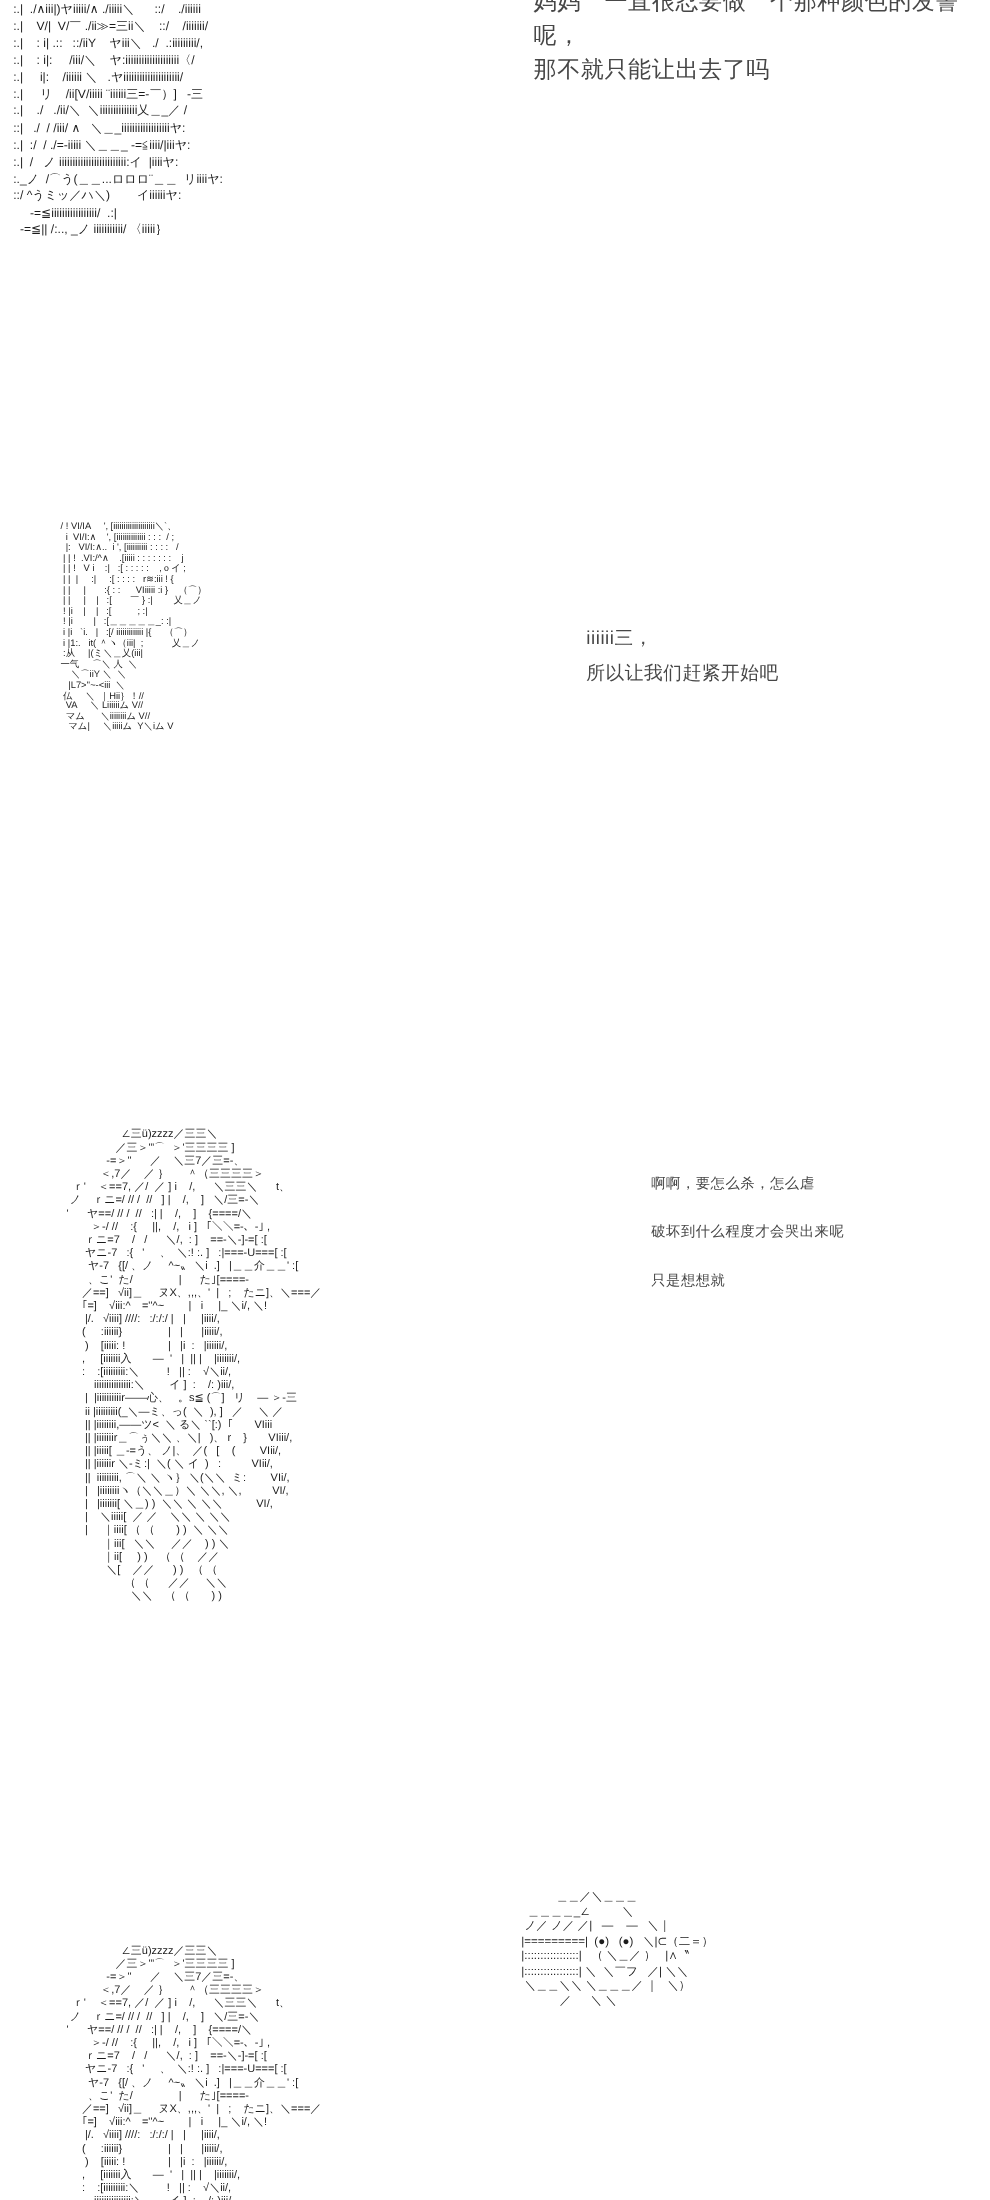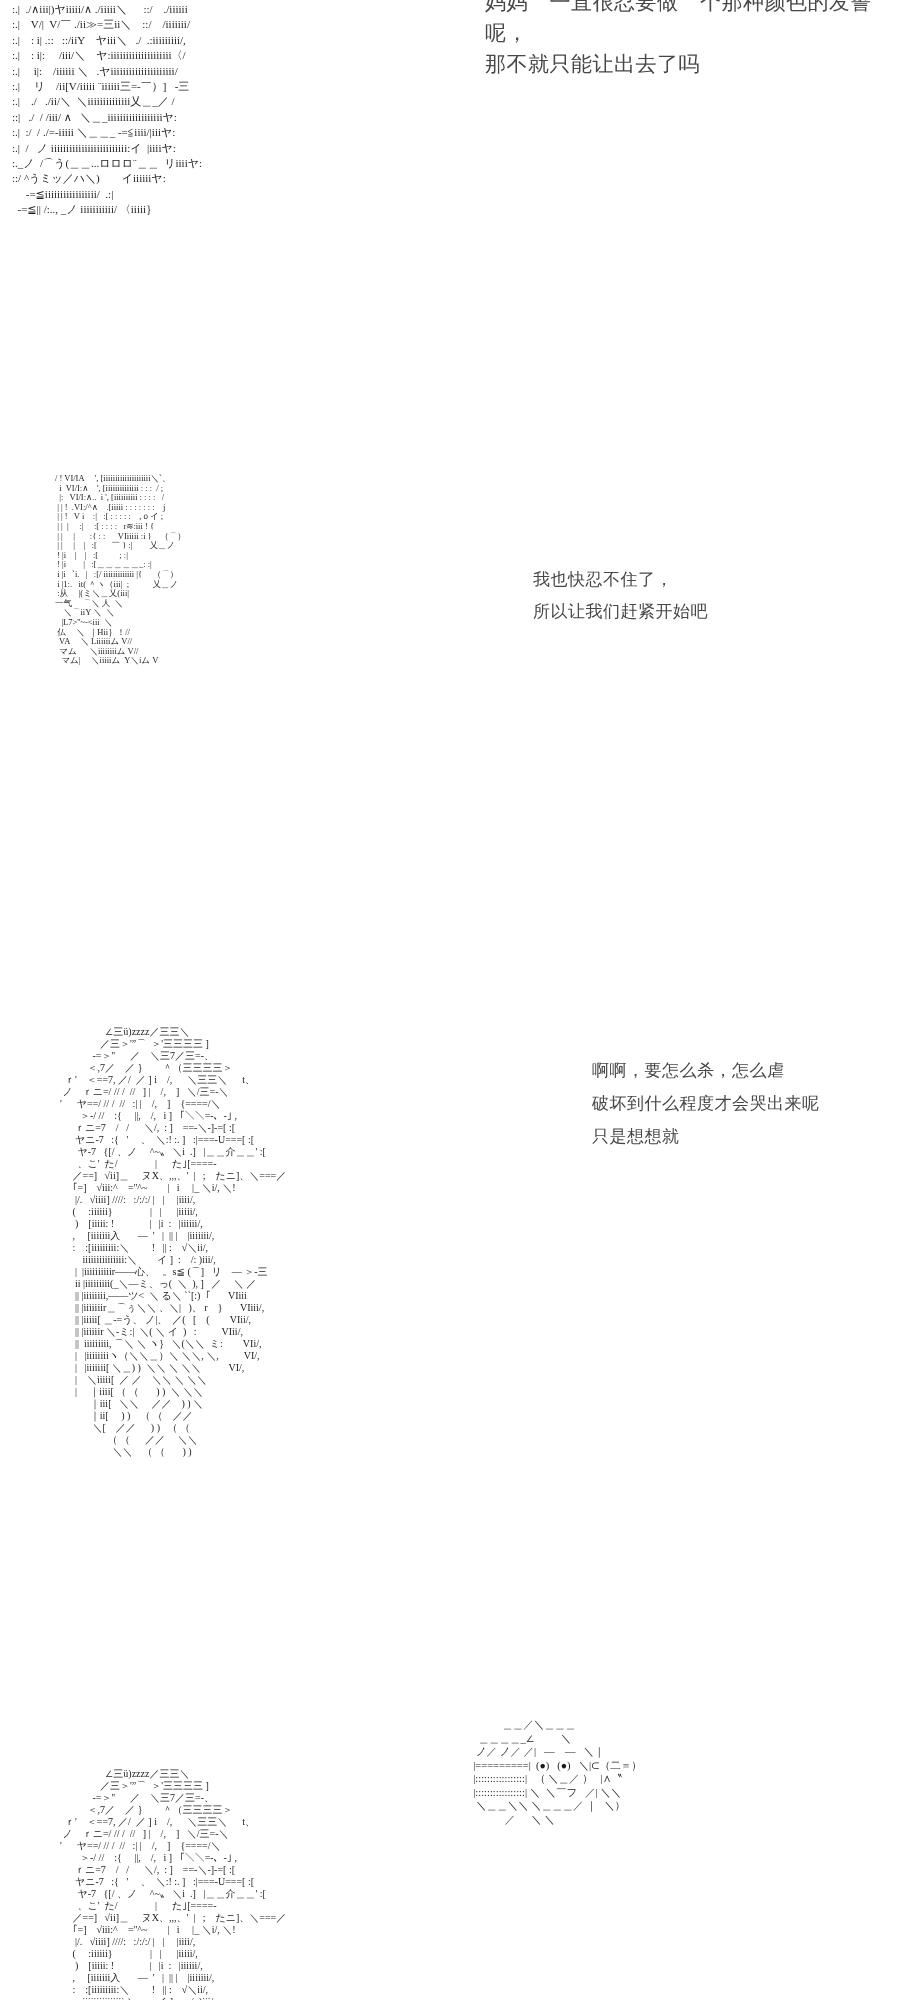--- a/index.html
+++ b/index.html
@@ -5,37 +5,37 @@
   * { margin: 0; padding: 0; box-sizing: border-box; }
   html, body { background: #ffffff; }
   body {
     width: 900px; height: 2000px;
     position: relative; overflow: hidden;
     font-family: "Liberation Sans", sans-serif;
   }
   .page { position: absolute; inset: 0; background: #ffffff; }
   .aa {
     position: absolute;
-    font-family: Liberation Serif, serif;
+    font-family: Liberation Sans, sans-serif;
     color: #1b1b1b;
     white-space: pre;
     font-weight: 400;
   }
   .dlg {
     position: absolute;
     color: #474747;
     white-space: pre-line;
     letter-spacing: 0.5px;
   }
   #aa1  { left: 12px;  top: 2px;    font-size: 11px;   line-height: 15.4px; }
   #dlg1 { left: 485px; top: -14px;  font-size: 21px;   line-height: 31px; }
   #aa2  { left: 55px;  top: 474px;  font-size: 8.5px;  line-height: 9.6px; }
   #dlg2 { left: 533px; top: 564px;  font-size: 17px;   line-height: 32px; }
   #aa3  { left: 55px;  top: 1026px; font-size: 10px;   line-height: 12px; }
-  #dlg3 { left: 592px; top: 1054px; font-size: 17px;   line-height: 33px; }
+  #dlg3 { left: 592px; top: 1054px; font-size: 13px;   line-height: 44px; }
   #aa4c { left: 468px; top: 1718px; font-size: 10.5px; line-height: 13.5px; }
   #aa4g { left: 55px;  top: 1768px; font-size: 10px;   line-height: 12px; }
 </style>
 </head>
 <body>
 
 <div class="page">
 
   <pre class="aa" id="aa1">:.|  ./∧iii|)ヤiiiii/∧ ./iiiii＼      ::/    ./iiiiii
 :.|    V/|  V/￣ ./ii≫=三ii＼    ::/    /iiiiiii/
@@ -69,21 +69,21 @@
  i |1:.   it( ＾ヽ（iii|  ;           乂＿ノ
  :从     |(ミ＼＿乂(iii|
 一气     ⌒＼ 人  ＼
     ＼⌒iiY ＼  ＼
    |L7&gt;''~-&lt;iii  ＼
  仏     ＼  ｜Hii｝！//
   VA     ＼ Liiiiiiム V//
   マム      ＼iiiiiiiiム V//
    マム|     ＼iiiiiム  Y＼iム V</pre>
 
-  <div class="dlg" id="dlg2">我也快忍不住了，
+  <div class="dlg" id="dlg2">iiiiii三，
 所以让我们赶紧开始吧</div>
 
   <pre class="aa" id="aa3">                    ∠三ü)zzzz／三三＼
                   ／三＞'”⌒  ＞'三三三三 ]
                -=＞''      ／    ＼三7／三=-、
              ＜,7／    ／ ｝      ＾（三三三三＞
     ｒ'    ＜==7, ／/  ／ ] i    /,      ＼三三＼      t、
    ノ    ｒニ=/ // /  //   ] |    /,    ]   ＼/三=-＼
   '      ヤ==/ // /  //   :| |    /,    ]    {====/＼
           ＞-/ //    :{     ||,    /,   i ]   ｢＼＼=-、‐｣ ,

